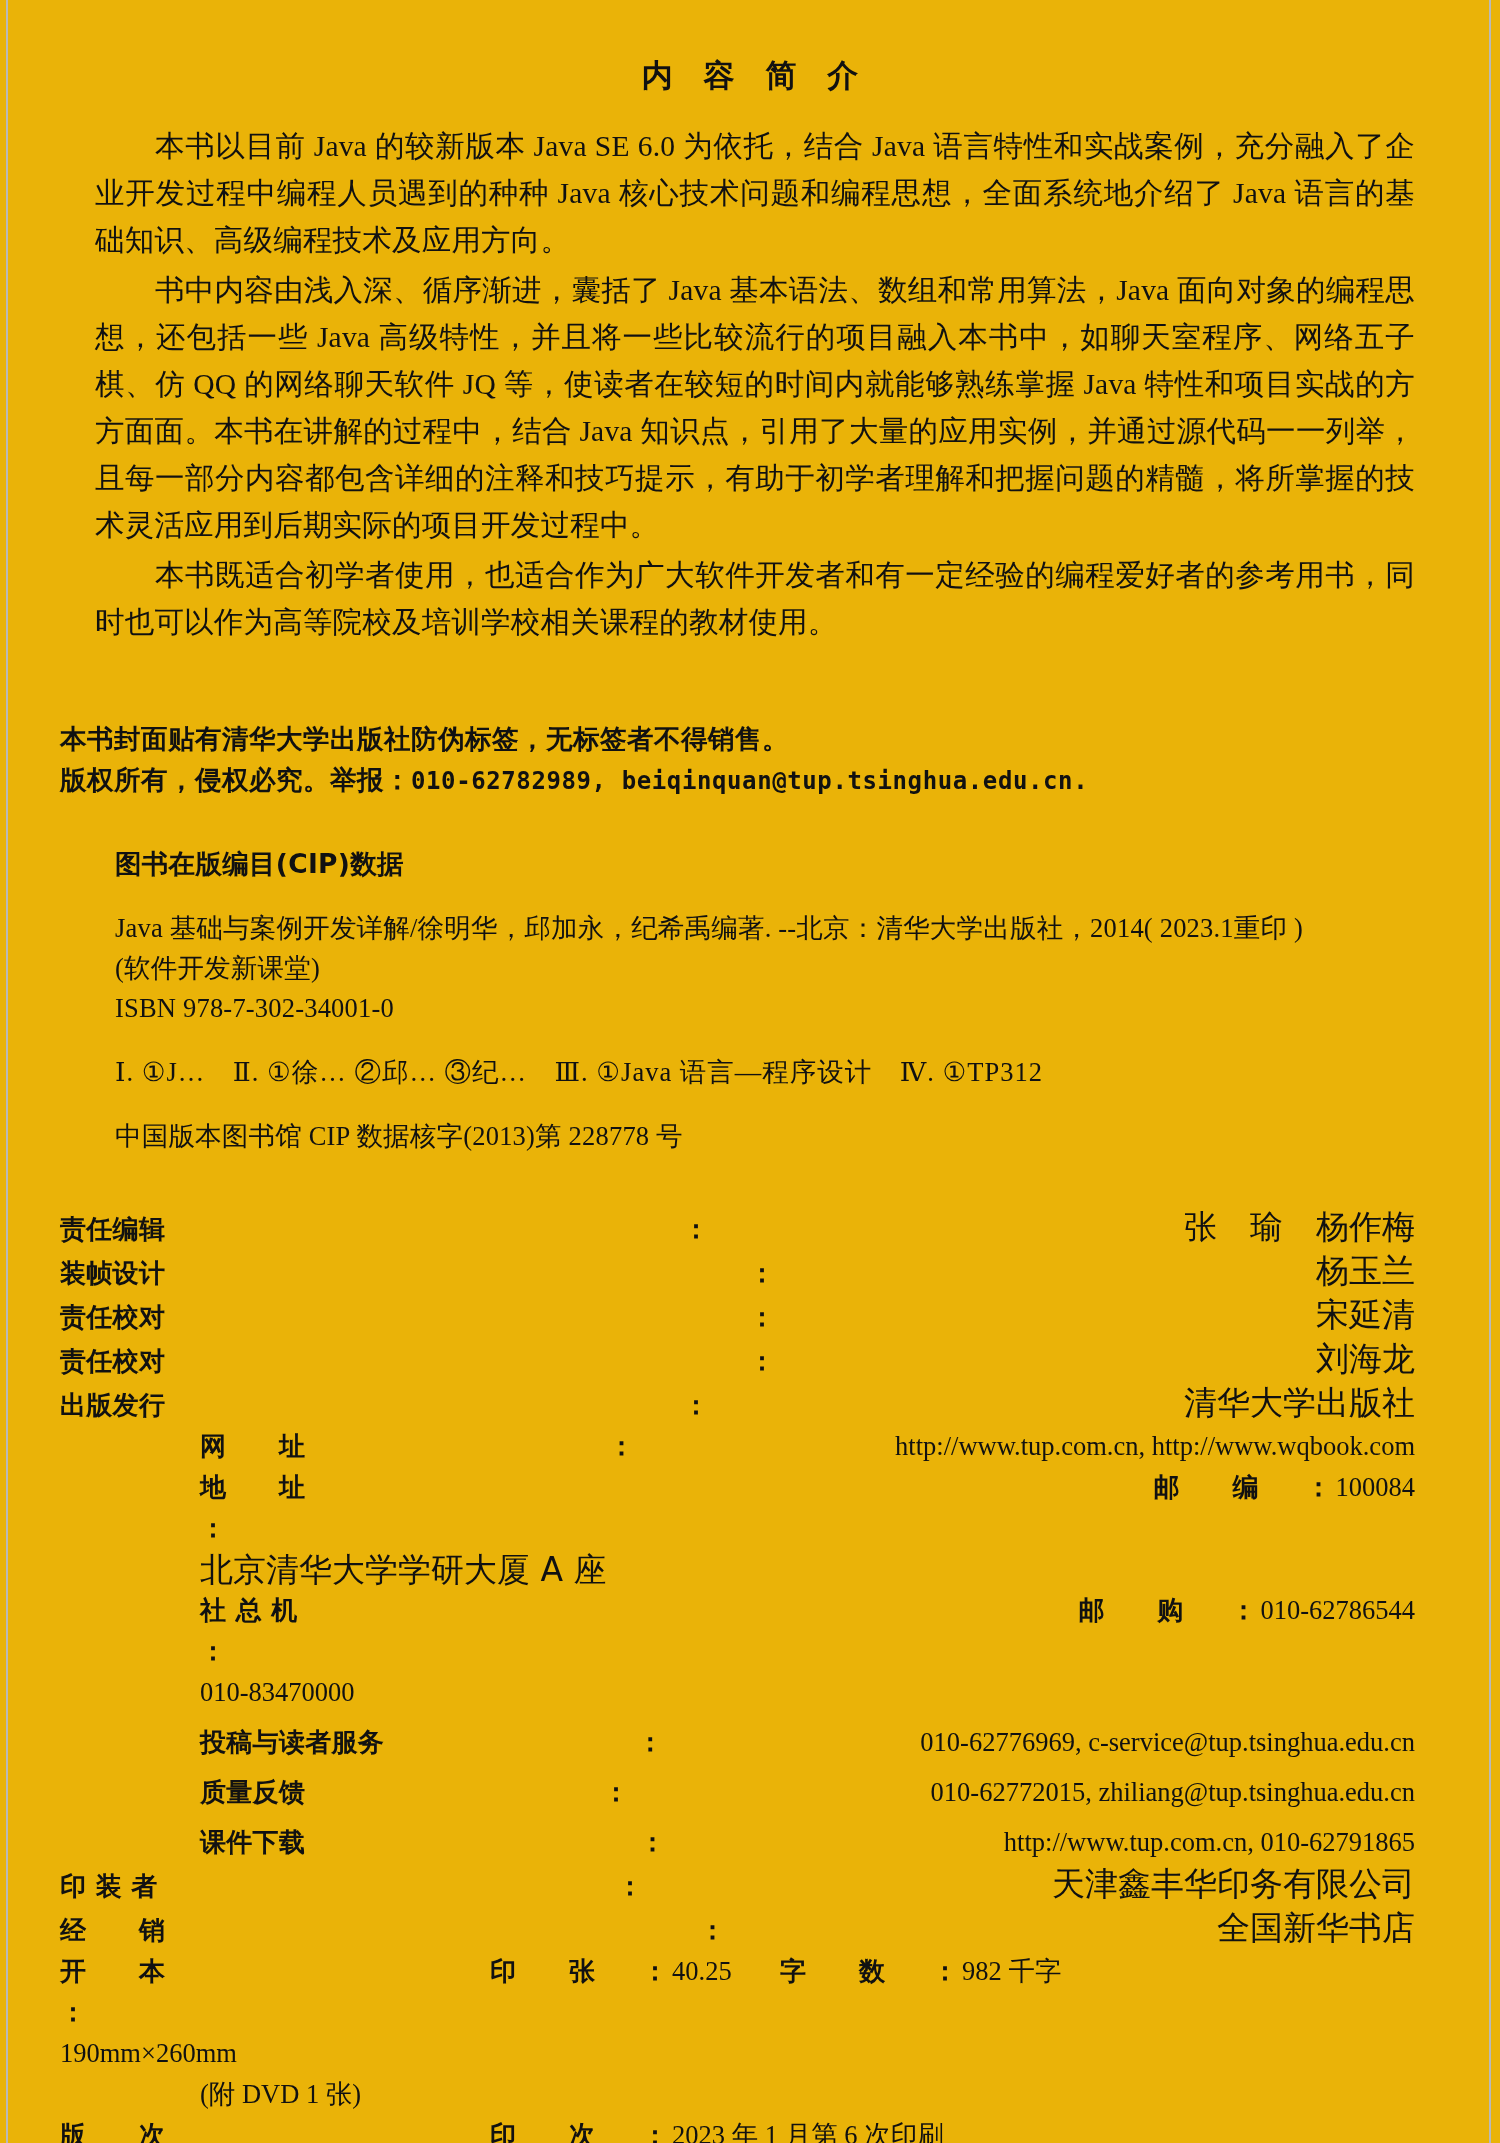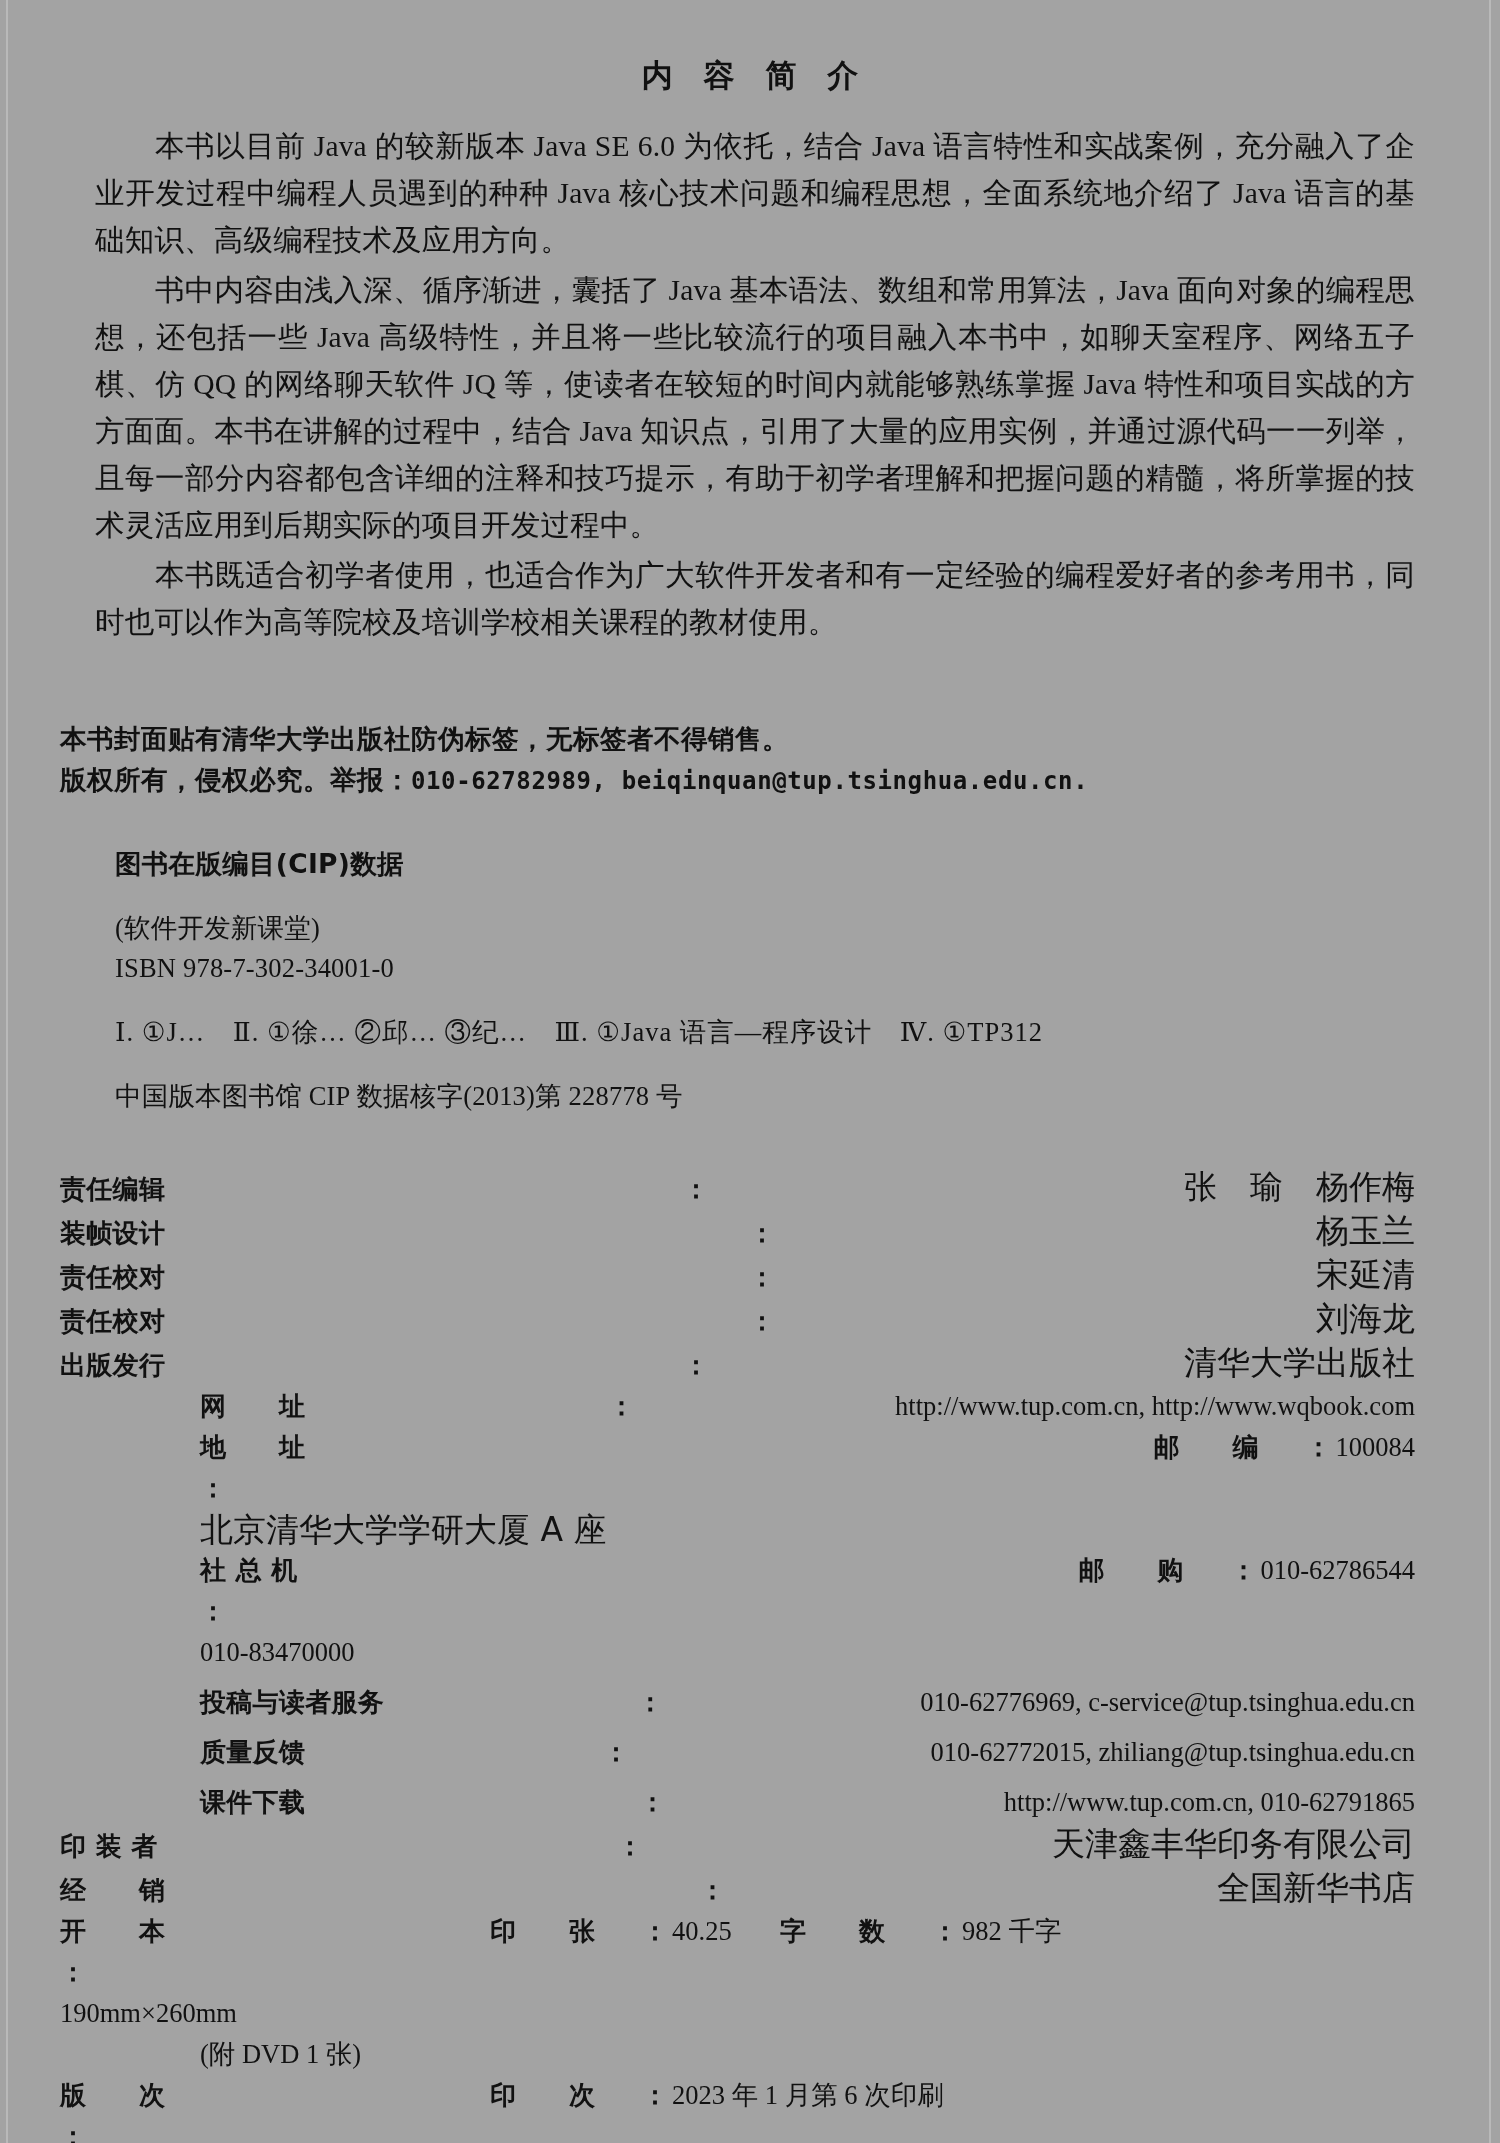--- a/index.html
+++ b/index.html
@@ -9,21 +9,21 @@
   }
   body {
     font-family: "Liberation Serif", "DejaVu Serif", serif;
     color: #111111;
   }
 
   #page {
     position: relative;
     width: 1500px;
     height: 2143px;
-    background: #a3a3a3;
+    background: #eab308;
     box-sizing: border-box;
     overflow: hidden;
   }
 
   
   .edge-line {
     position: absolute;
     top: 0;
     bottom: 0;
     width: 2px;
@@ -187,20 +187,21 @@
     <p class="intro">书中内容由浅入深、循序渐进，囊括了 Java 基本语法、数组和常用算法，Java 面向对象的编程思想，还包括一些 Java 高级特性，并且将一些比较流行的项目融入本书中，如聊天室程序、网络五子棋、仿 QQ 的网络聊天软件 JQ 等，使读者在较短的时间内就能够熟练掌握 Java 特性和项目实战的方方面面。本书在讲解的过程中，结合 Java 知识点，引用了大量的应用实例，并通过源代码一一列举，且每一部分内容都包含详细的注释和技巧提示，有助于初学者理解和把握问题的精髓，将所掌握的技术灵活应用到后期实际的项目开发过程中。</p>
     <p class="intro">本书既适合初学者使用，也适合作为广大软件开发者和有一定经验的编程爱好者的参考用书，同时也可以作为高等院校及培训学校相关课程的教材使用。</p>
 
     <div class="notice-block">
       <div class="notice-line">本书封面贴有清华大学出版社防伪标签，无标签者不得销售。</div>
       <div class="notice-line"><span>版权所有，侵权必究。举报：</span><span class="mono">010-62782989, beiqinquan@tup.tsinghua.edu.cn.</span></div>
     </div>
 
     <div class="cip-block">
       <div class="cip-heading">图书在版编目(CIP)数据</div>
+      <div class="cip-line">Java 基础与案例开发详解/徐明华，邱加永，纪希禹编著. --北京：清华大学出版社，2014( 2023.1重印 )</div>
       <div class="cip-line">(软件开发新课堂)</div>
       <div class="cip-line">ISBN 978-7-302-34001-0</div>
       <div class="cip-cls cip-gap">Ⅰ. ①J…　Ⅱ. ①徐… ②邱… ③纪…　Ⅲ. ①Java 语言—程序设计　Ⅳ. ①TP312</div>
       <div class="cip-line cip-gap">中国版本图书馆 CIP 数据核字(2013)第 228778 号</div>
     </div>
 
     <div class="imprint">
 
       <div class="row">
         <span class="lbl w4">责任编辑</span>

